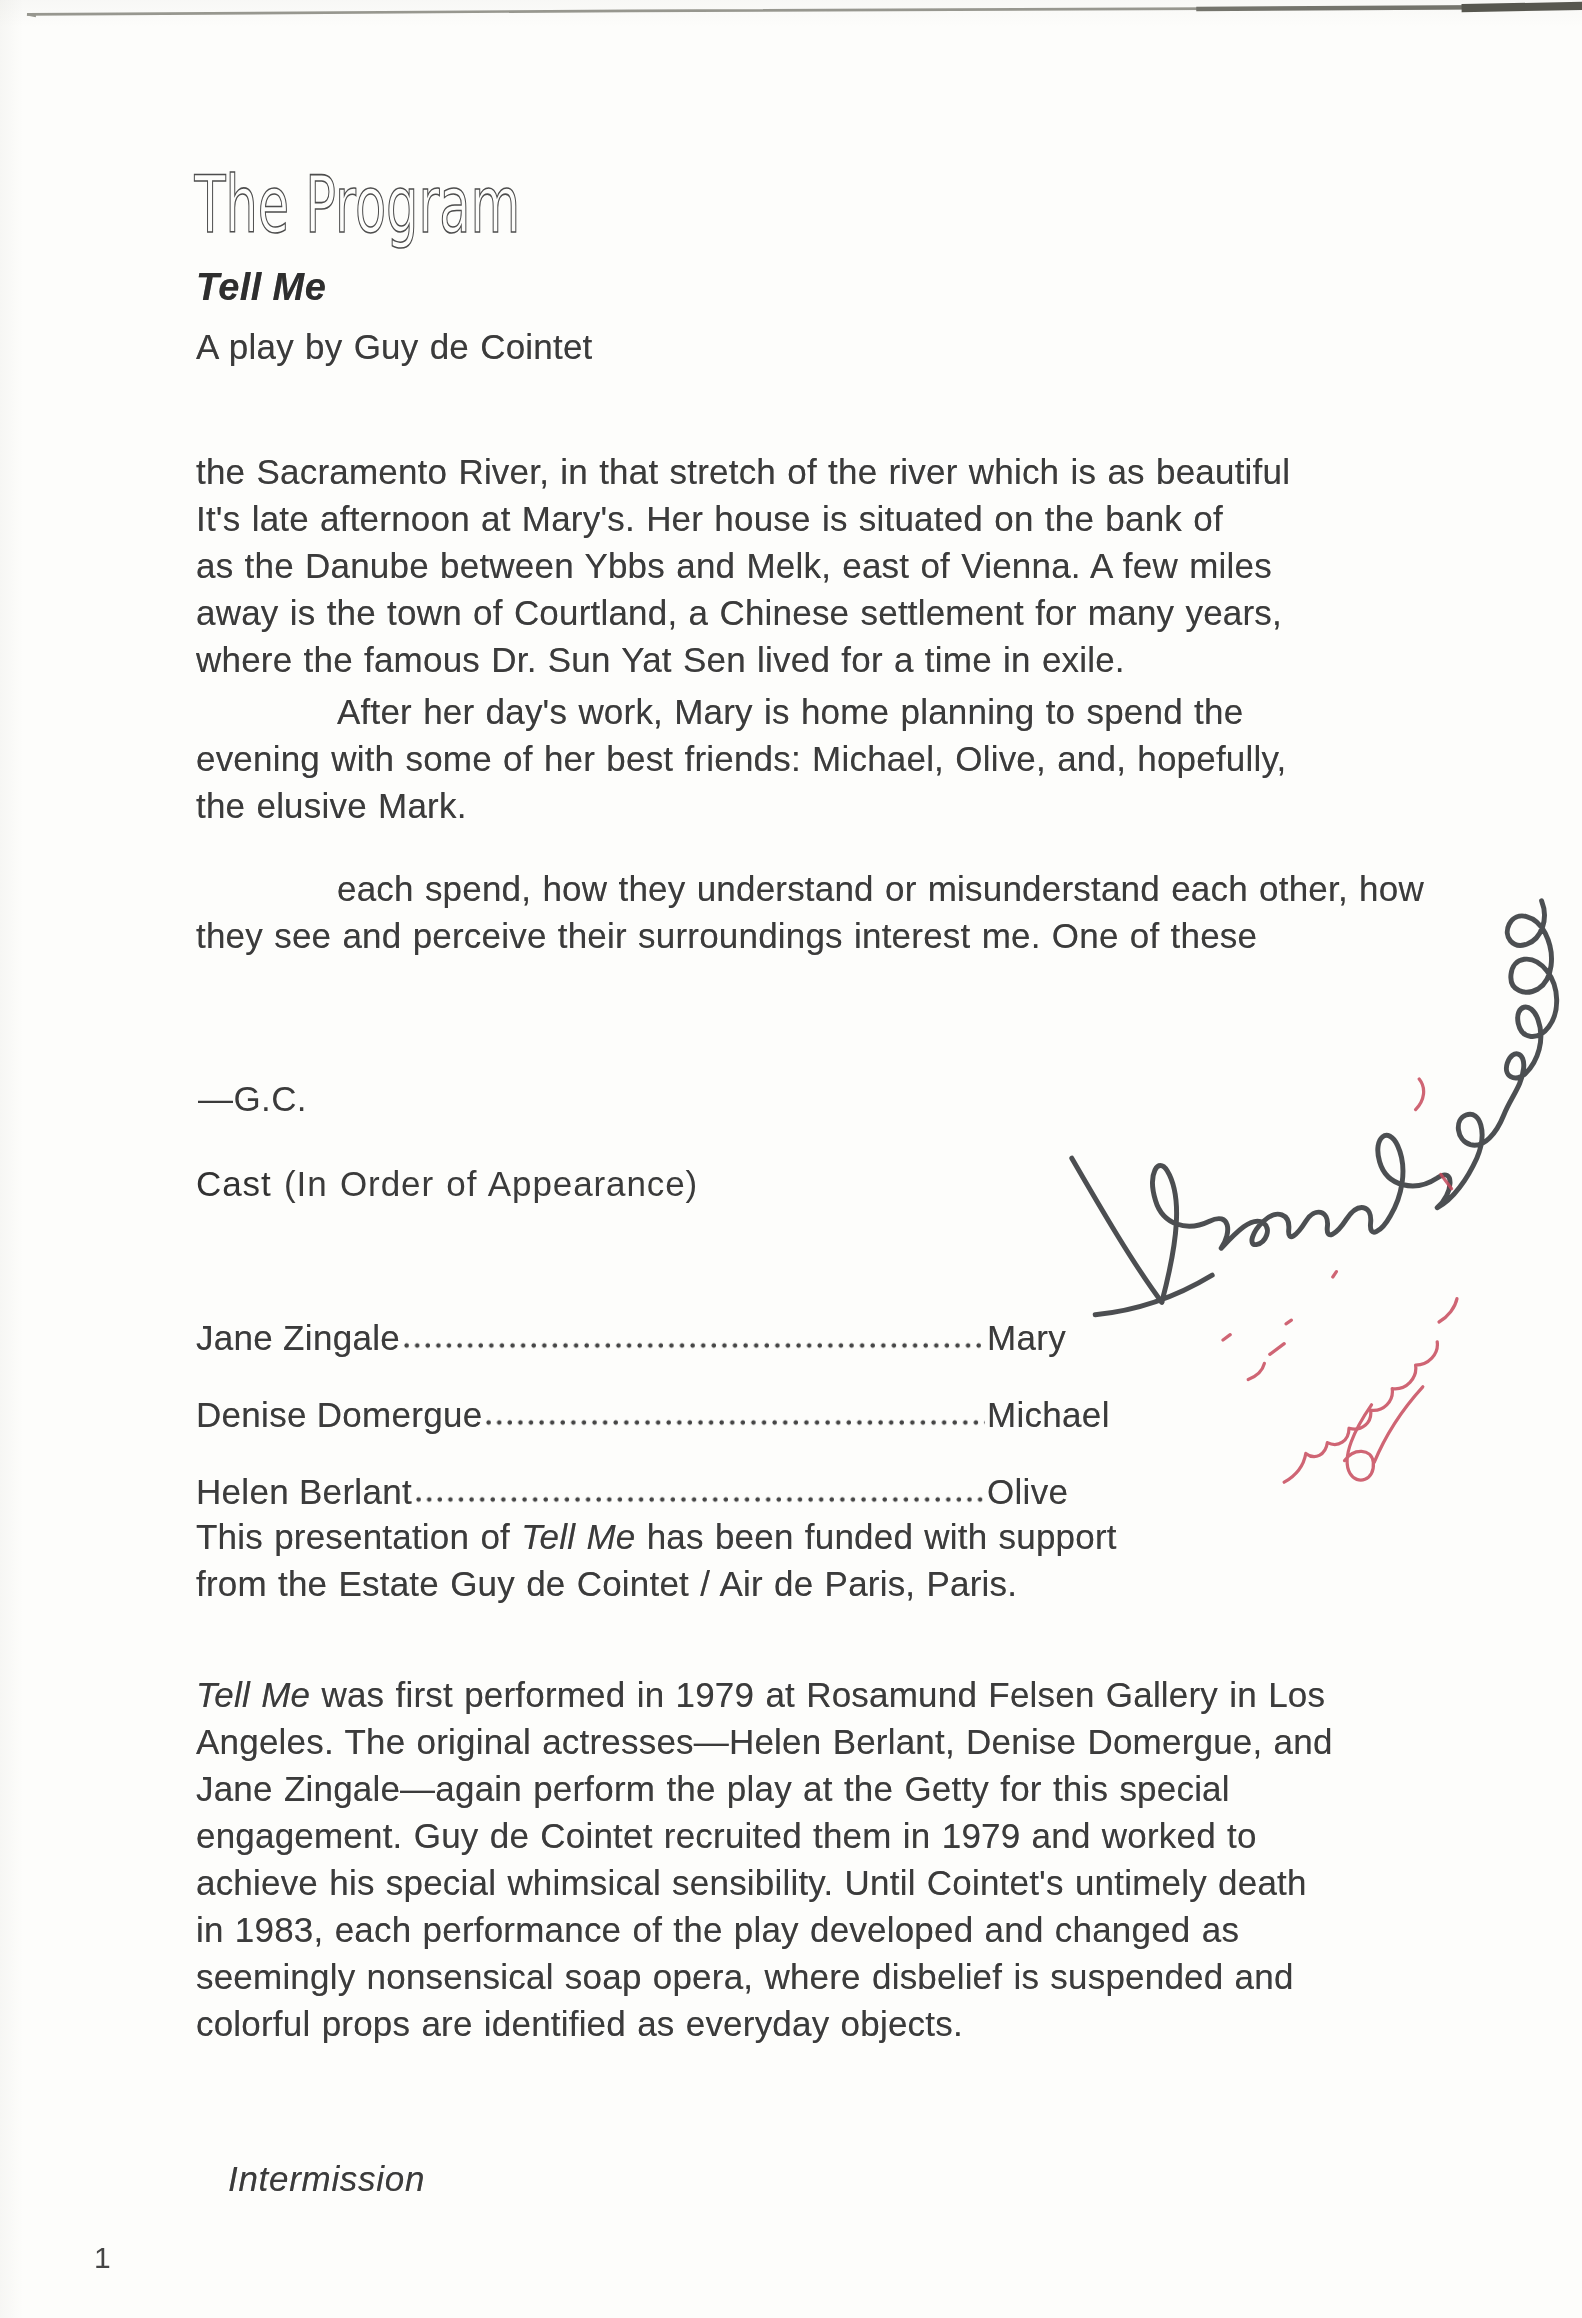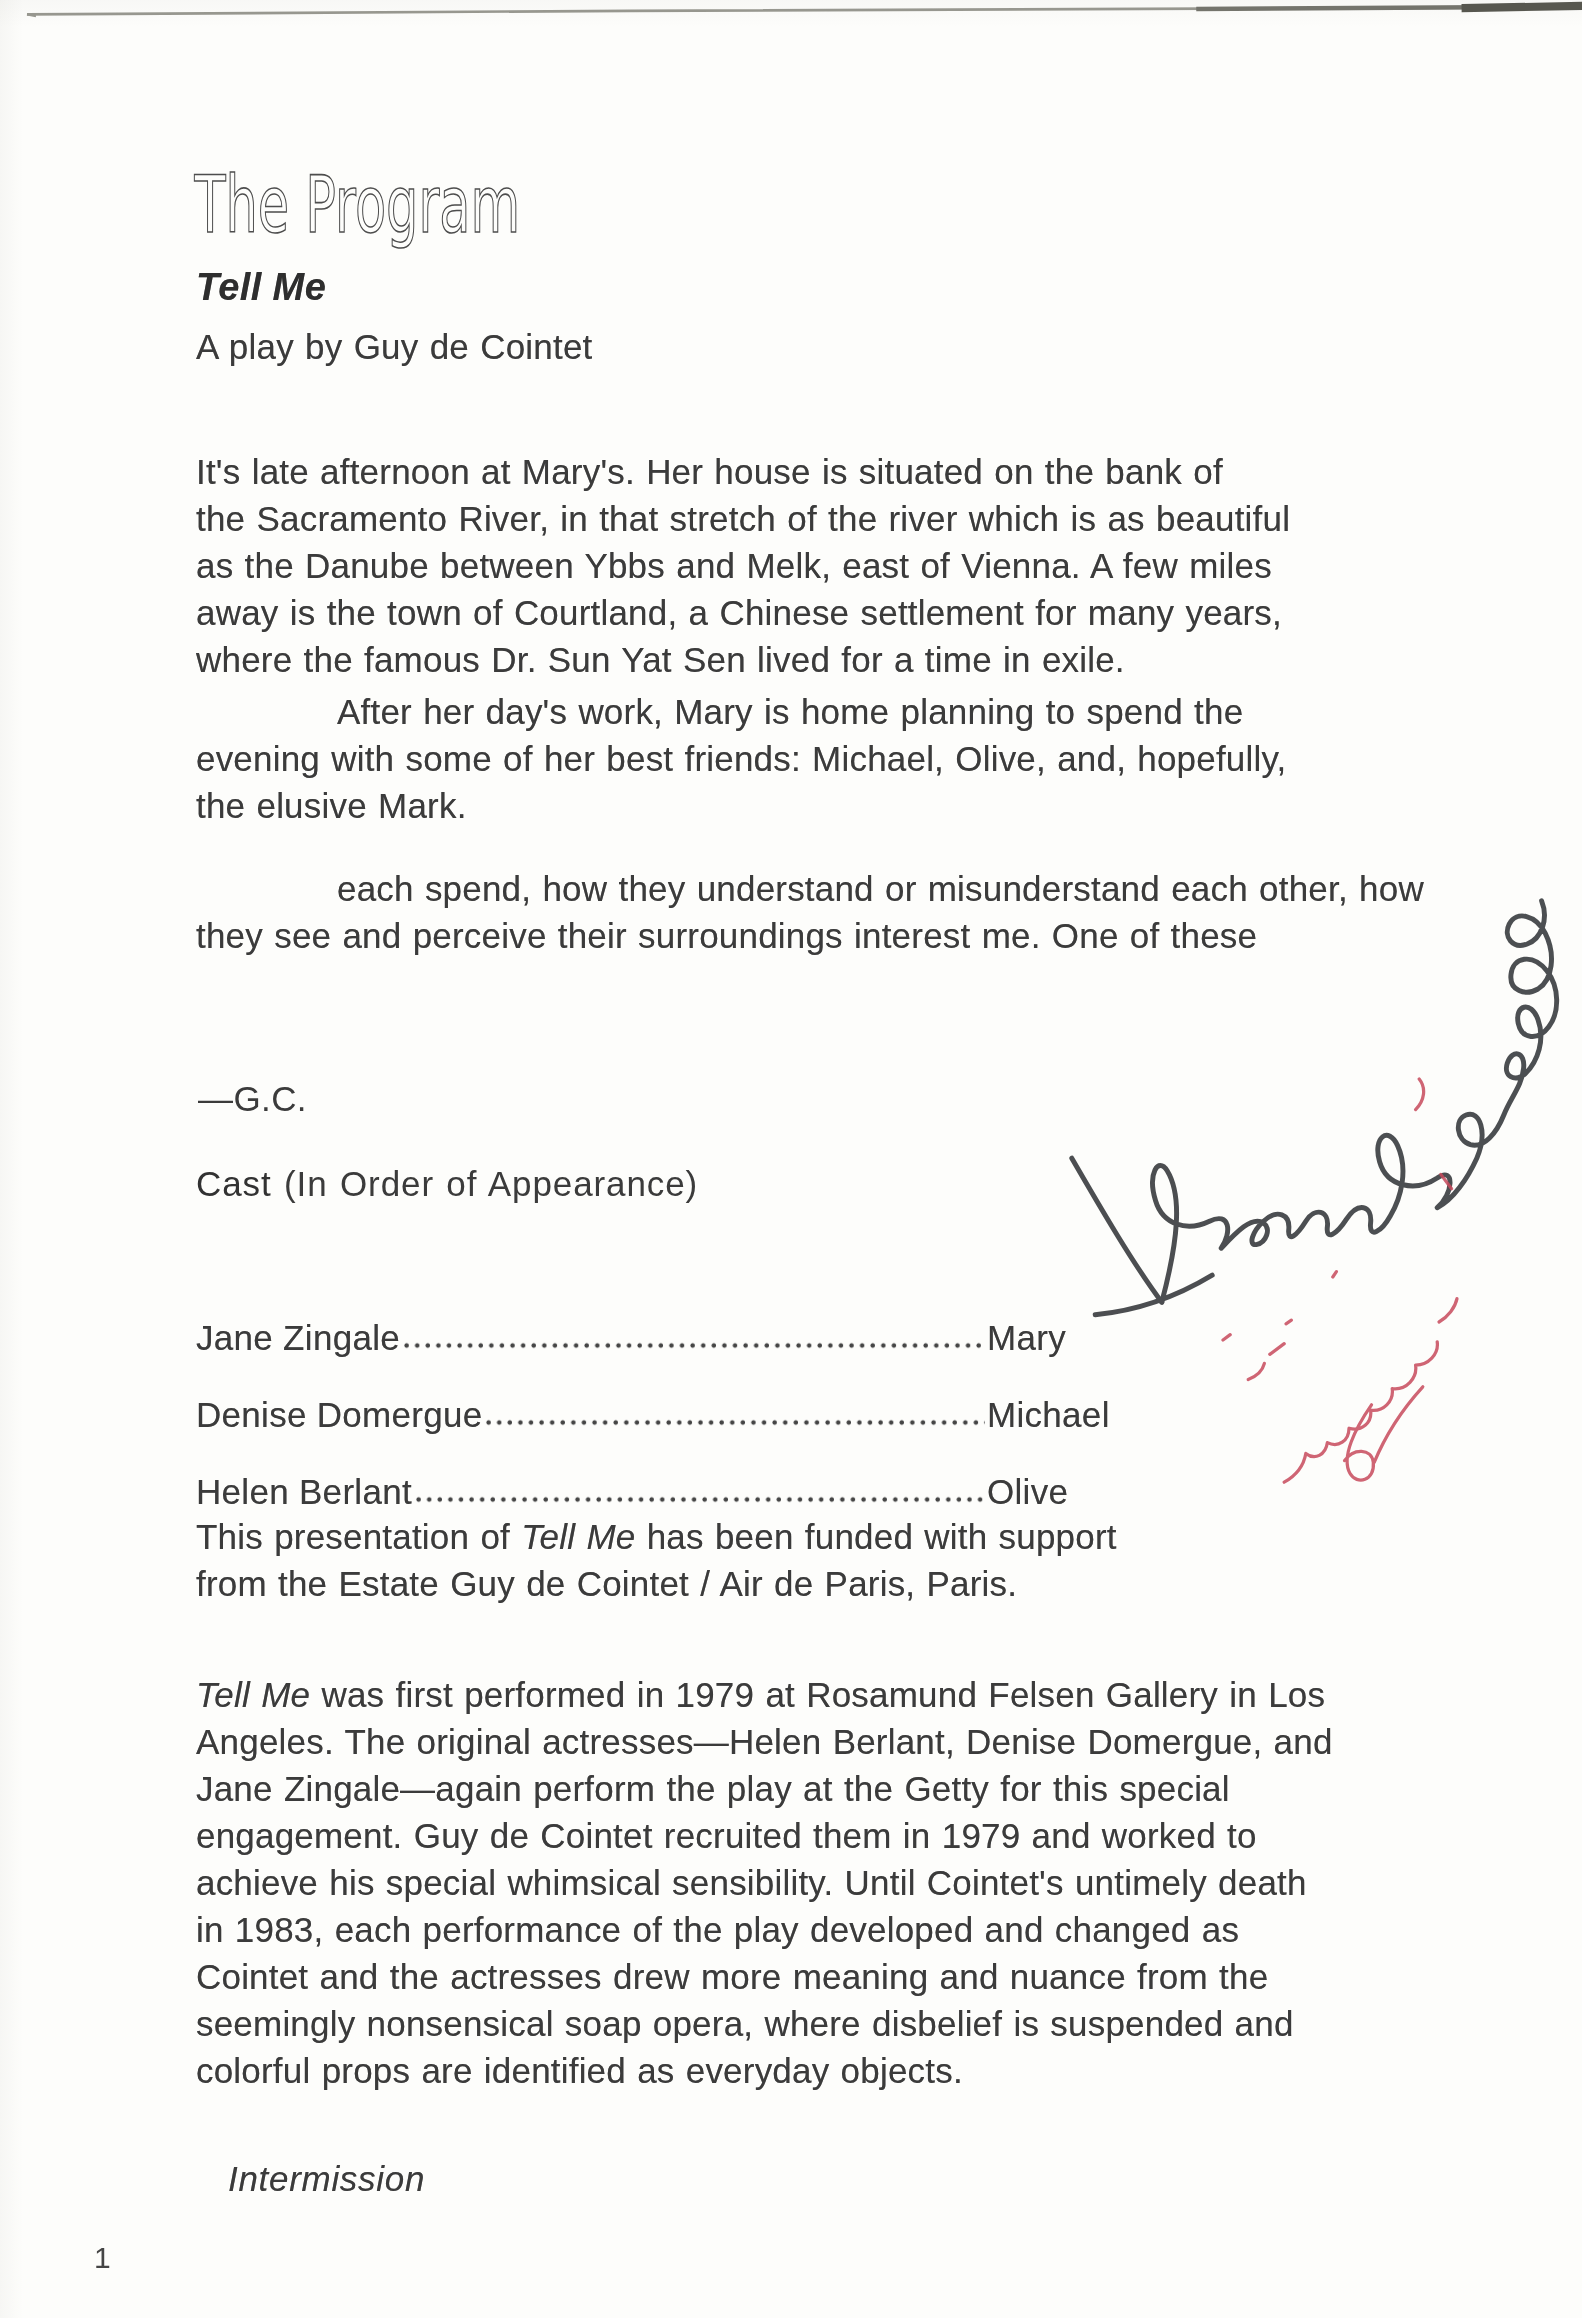--- a/index.html
+++ b/index.html
@@ -66,22 +66,22 @@
 </svg>
 
 <svg class="abs" style="left:189px;top:149px" width="378" height="126" viewBox="0 0 420 140">
   <text x="6" y="92" font-size="88" textLength="362" lengthAdjust="spacingAndGlyphs" font-family="DejaVu Sans, sans-serif" fill="none" stroke="#4d4d4d" stroke-width="1.7">The Program</text>
 </svg>
 
 <div class="abs play-title" style="left:196px;top:268px">Tell Me</div>
 <div class="abs byline" style="left:196px;top:329px">A play by Guy de Cointet</div>
 
 <div class="abs bodytext" style="left:196px;top:448px">
+    <div class="line">the Sacramento River, in that stretch of the river which is as beautiful</div>
     <div class="line">It's late afternoon at Mary's. Her house is situated on the bank of</div>
-    <div class="line">the Sacramento River, in that stretch of the river which is as beautiful</div>
     <div class="line">as the Danube between Ybbs and Melk, east of Vienna. A few miles</div>
     <div class="line">away is the town of Courtland, a Chinese settlement for many years,</div>
     <div class="line">where the famous Dr. Sun Yat Sen lived for a time in exile.</div>
   </div>
 
 <div class="abs bodytext indent-first" style="left:196px;top:688px">
     <div class="line">After her day's work, Mary is home planning to spend the</div>
     <div class="line">evening with some of her best friends: Michael, Olive, and, hopefully,</div>
     <div class="line">the elusive Mark.</div>
   </div>
@@ -118,21 +118,20 @@
     <div class="line">from the Estate Guy de Cointet / Air de Paris, Paris.</div>
   </div>
 
 <div class="abs bodytext" style="left:196px;top:1671px">
     <div class="line"><span class="it">Tell Me</span><span> was first performed in 1979 at Rosamund Felsen Gallery in Los</span></div>
     <div class="line">Angeles. The original actresses—Helen Berlant, Denise Domergue, and</div>
     <div class="line">Jane Zingale—again perform the play at the Getty for this special</div>
     <div class="line">engagement. Guy de Cointet recruited them in 1979 and worked to</div>
     <div class="line">achieve his special whimsical sensibility. Until Cointet's untimely death</div>
     <div class="line">in 1983, each performance of the play developed and changed as</div>
-    <div class="line">Cointet and the actresses drew more meaning and nuance from the</div>
     <div class="line">seemingly nonsensical soap opera, where disbelief is suspended and</div>
     <div class="line">colorful props are identified as everyday objects.</div>
   </div>
 
 <div class="abs intermission" style="left:195px;top:2159px">Intermission</div>
 
 <div class="abs pagenum" style="left:94px;top:2241px">1</div>
 
 <svg class="abs" style="left:1016px;top:854px" width="567" height="684" viewBox="0 0 630 760">
   <g fill="none" stroke="#3d4043" stroke-width="5.5" stroke-linecap="round" stroke-linejoin="round" opacity="0.92">

